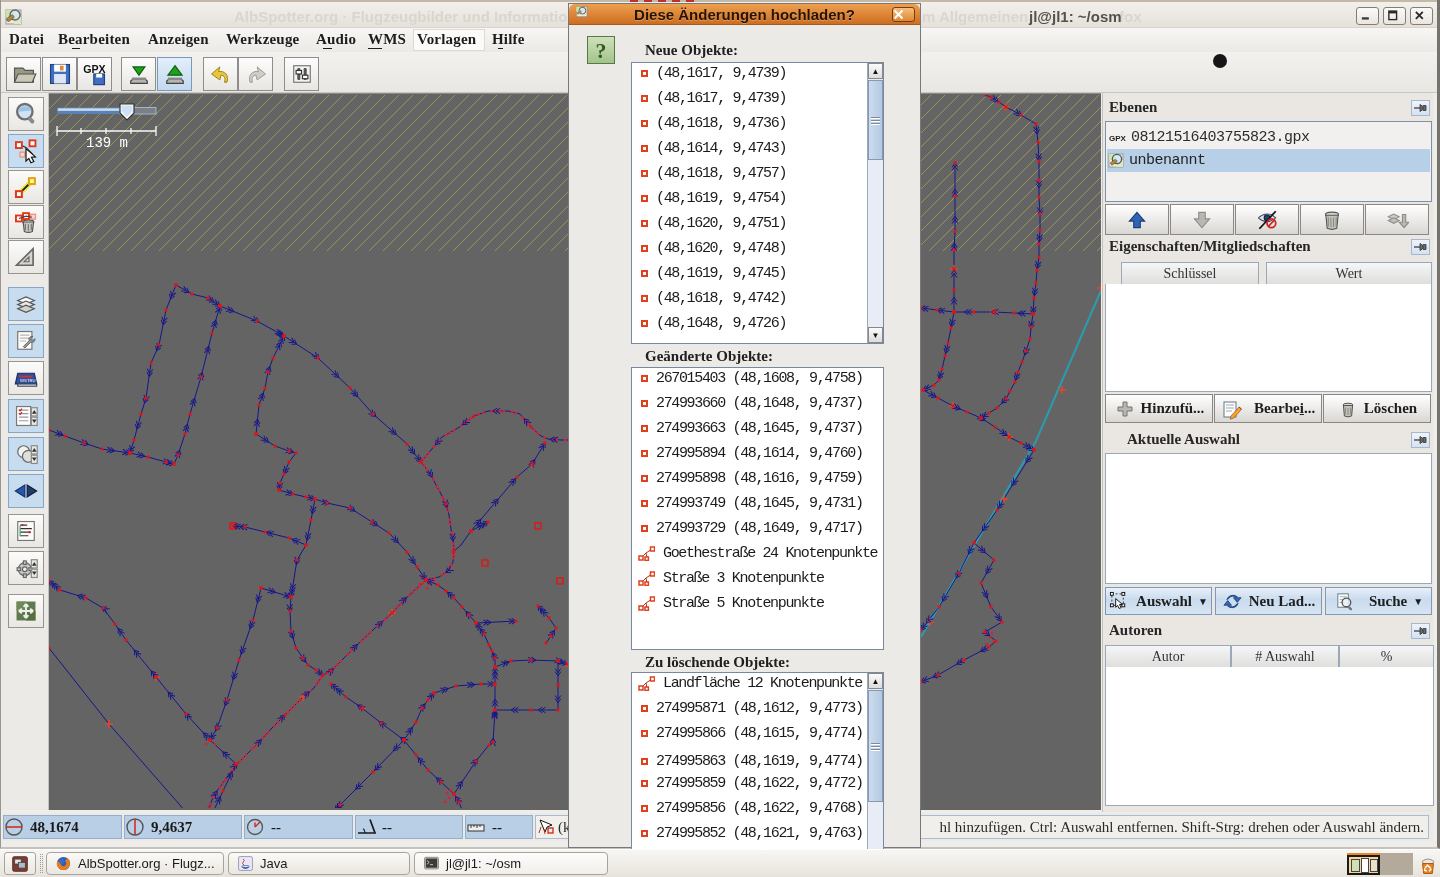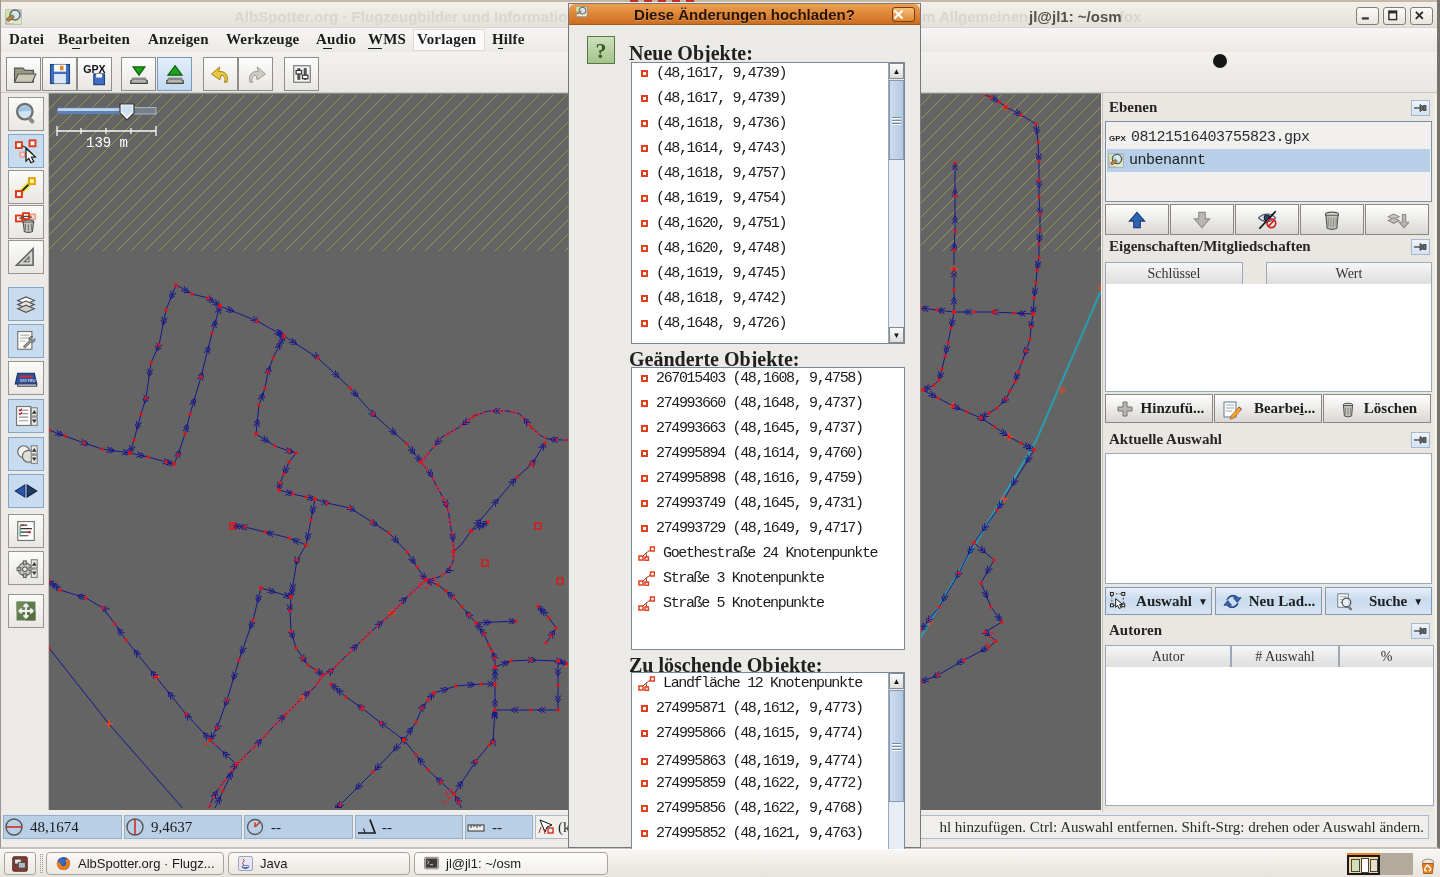--- a/index.html
+++ b/index.html
@@ -26,30 +26,30 @@
 .pin{position:absolute;right:3px;top:1px;width:19px;height:16px;background:linear-gradient(#eef4fb,#d4e2f1);border:1px solid #a8b8cc}
 .listbox{background:#f1f0ee;border:1px solid #7e90a8}
 .gbtn{background:linear-gradient(#ffffff,#d9d7d3);border:1px solid #8a8784;display:inline-flex;
   align-items:center;justify-content:center;font-weight:bold;font-size:15px;color:#1e1e1e}
 .bbtn{background:linear-gradient(#e8f0f9 0%,#c9dbee 45%,#d7e5f3 100%);border:1px solid #7e9ab8;display:inline-flex;
   align-items:center;justify-content:center;font-weight:bold;font-size:15px;color:#1e1e1e}
 .thead{background:linear-gradient(#f6f6f6,#dededd);border:1px solid #9aa8ba;color:#333;
   font-size:14px;text-align:center}
 #statusbar{position:absolute;left:1px;top:813px;width:1431px;height:28px;background:#eceae6}
 .stseg{position:absolute;top:2px;height:24px;background:#b9cfe6;border:1px solid #94aecb;color:#13294a;
-  font-weight:normal;font-size:15px;display:flex;align-items:center}
+  font-weight:bold;font-size:15px;display:flex;align-items:center}
 #dlg{position:absolute;left:568px;top:3px;width:353px;height:845px;z-index:50;
   background:#ebeae6;border:1px solid #77777d}
 
 #dlgtitle{position:absolute;left:0;top:0;width:100%;height:21px;border-radius:6px 6px 0 0;
   background:linear-gradient(#eda04f,#d4772a 80%,#c96f22);border-bottom:1px solid #a85a1d}
 #dlgtitle .t{position:absolute;left:0;right:0;top:2px;text-align:center;font-family:Liberation Sans, sans-serif;
   font-size:15px;font-weight:bold;color:#271302;text-shadow:0 1px 0 rgba(255,255,255,.25)}
-.dlbl{position:absolute;left:60px;font-size:20px;font-weight:bold;color:#202020}
-.dlist{position:absolute;left:62px;width:274px;background:#fff;border:1px solid #7888a0}
+.dlbl{position:absolute;left:76px;font-size:15px;font-weight:bold;color:#202020}
+.dlist{position:absolute;left:62px;width:253px;background:#fff;border:1px solid #7888a0}
 .drow{position:absolute;left:6px;height:25px;display:flex;align-items:center;white-space:nowrap}
 .drow .tx{font-family:"Liberation Mono",monospace;font-size:15px;letter-spacing:-1.35px;color:#1b1b1b;margin-left:8px}
 .nico{width:7px;height:7px;border:2px solid #e0401c;background:#fff}
 .sb{position:absolute;width:16px;background:#e8edf5;border-left:1px solid #9aa8bc}
 .sbb{position:absolute;left:0;width:15px;height:16px;background:linear-gradient(#fafafa,#dcdcda);border:1px solid #888;display:flex;align-items:center;justify-content:center;font-size:8px;color:#111}
 .sbt{position:absolute;left:0;width:15px;background:linear-gradient(90deg,#cddcee,#b3c9e2);border:1px solid #8898b0}
 #taskbar{position:absolute;left:0;top:849px;width:1440px;height:28px;background:linear-gradient(#f8f6f3,#e7e3dc);border-top:1px solid #fff;z-index:90}
 .task{position:absolute;top:2px;height:23px;border:1px solid #a8a49c;border-radius:4px;
   background:linear-gradient(#fbfaf8,#eae6e0);font-family:"Liberation Sans",sans-serif;font-size:13px;color:#1a1a1a;
   display:flex;align-items:center;padding:0 8px;white-space:nowrap}
@@ -1045,21 +1045,21 @@
           </g>
           <path d="M16,6 v7 h-3 l4.5,5 l4.5,-5 h-3 v-7 z" fill="#b9b7b2" stroke="#8f8d88"></path>
         </svg>
       </div>
 <div class="abs" style="left:1px;top:145px;width:329px;height:20px;font-size:15px;font-weight:bold;color:#262626;padding-left:5px;font-family:'Liberation Serif',serif">Eigenschaften/Mitgliedschaften<span class="pin" style="position:absolute;">
           <svg width="17" height="14" viewBox="0 0 17 14">
             <path d="M2,7 h6" stroke="#333" stroke-width="1.2"></path>
             <path d="M8,3.5 v7 l3,-2 v-3 z M11,4.5 h3 v5 h-3" fill="#6a6a6a" stroke="#333" stroke-width=".8"></path>
           </svg>
         </span></div>
-<div class="thead abs" style="left:2px;top:169px;width:138px;height:23px;line-height:22px">Schlüssel</div>
+<div class="thead abs" style="left:18px;top:169px;width:138px;height:23px;line-height:22px">Schlüssel</div>
 <div class="thead abs" style="left:163px;top:169px;width:166px;height:23px;line-height:22px">Wert</div>
 <div class="abs" style="left:2px;top:191px;width:327px;height:108px;background:#fff;border:1px solid #9aa8ba;border-top:none"></div>
 <div class="gbtn abs" style="left:2px;top:301px;width:108px;height:29px">
         <svg width="22" height="22" viewBox="0 0 22 22">
           <path d="M9,4 h4 v5 h5 v4 h-5 v5 h-4 v-5 h-5 v-4 h5 z" fill="#b9b7b2" stroke="#77756f"></path>
         </svg>
         <span style="margin-left:5px">Hinzufü...</span>
       </div>
 <div class="gbtn abs" style="left:111px;top:301px;width:108px;height:29px">
         <svg width="22" height="22" viewBox="0 0 22 22">
@@ -1071,21 +1071,21 @@
         <span style="margin-left:11px">Bearbe<u>i</u>...</span>
       </div>
 <div class="gbtn abs" style="left:220px;top:301px;width:108px;height:29px">
         <svg width="22" height="22" viewBox="0 0 22 22">
           <ellipse cx="11" cy="7" rx="5" ry="1.8" fill="#d6d6d0" stroke="#555"></ellipse>
           <path d="M6.4,7.5 l1,10.5 q3.6,1.8 7.2,0 l1,-10.5 z" fill="#c2c2bb" stroke="#555"></path>
           <path d="M8.4,9.5 v7 M11,10 v7 M13.6,9.5 v7" stroke="#8a8a84"></path>
         </svg>
         <span style="margin-left:5px">Löschen</span>
       </div>
-<div class="abs" style="left:1px;top:338px;width:329px;height:20px;font-size:15px;font-weight:bold;color:#262626;padding-left:5px;font-family:'Liberation Serif',serif">Aktuelle Auswahl<span class="pin" style="position:absolute;">
+<div class="abs" style="left:1px;top:338px;width:329px;height:20px;font-size:15px;font-weight:bold;color:#262626;padding-left:23px;font-family:'Liberation Serif',serif">Aktuelle Auswahl<span class="pin" style="position:absolute;">
           <svg width="17" height="14" viewBox="0 0 17 14">
             <path d="M2,7 h6" stroke="#333" stroke-width="1.2"></path>
             <path d="M8,3.5 v7 l3,-2 v-3 z M11,4.5 h3 v5 h-3" fill="#6a6a6a" stroke="#333" stroke-width=".8"></path>
           </svg>
         </span></div>
 <div class="abs" style="left:2px;top:360px;width:327px;height:131px;background:#fff;border:1px solid #9aa8ba"></div>
 <div class="bbtn abs" style="left:2px;top:494px;width:107px;height:28px">
         <svg width="21" height="21" viewBox="0 0 22 22">
           <rect x="3" y="3" width="12" height="12" fill="none" stroke="#333" stroke-dasharray="2,2"></rect>
           <g fill="#fff" stroke="#111">

